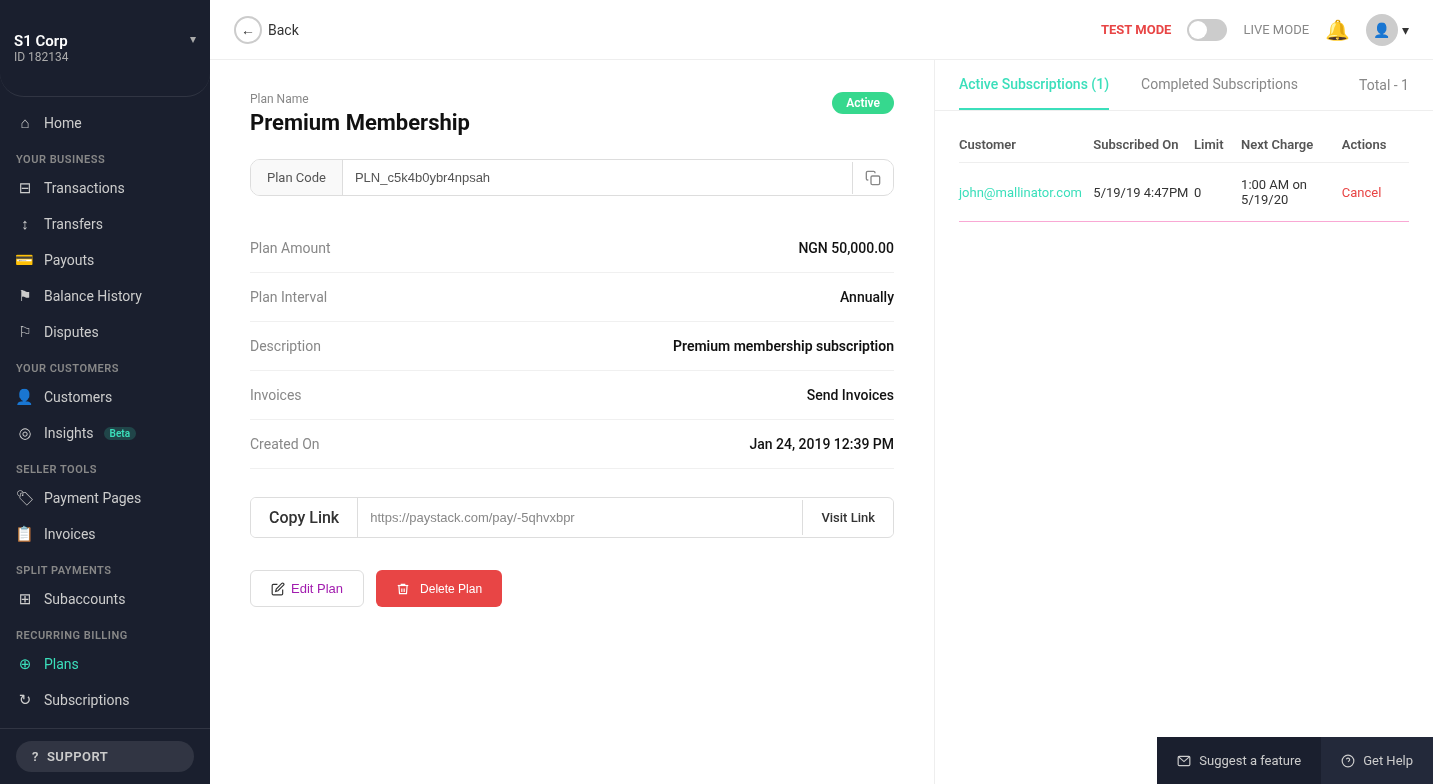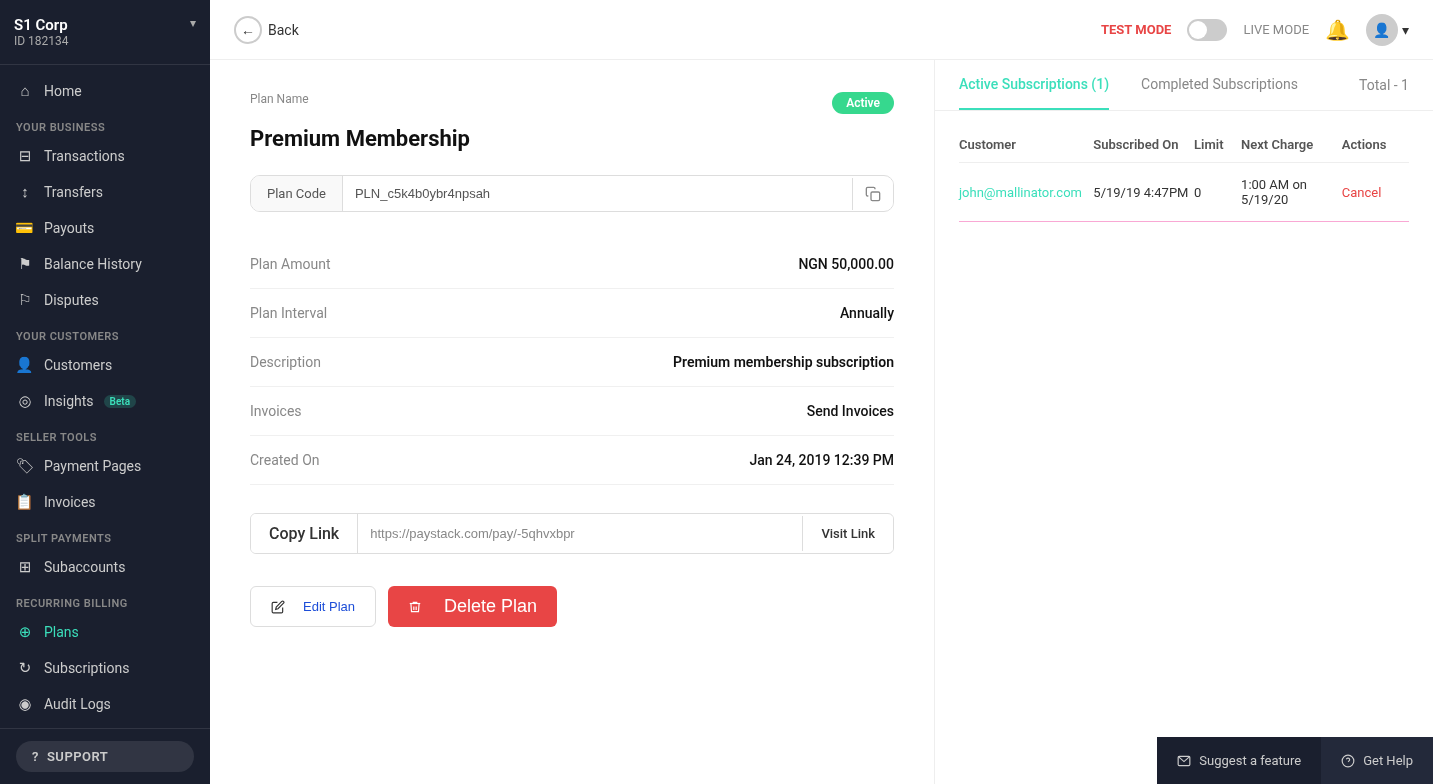--- a/index.html
+++ b/index.html
@@ -1,20 +1,20 @@
 <!DOCTYPE html>
 <html><head>
   <meta charset="utf-8">
   <style>
     * { box-sizing: border-box; margin: 0; padding: 0; }
     body { font-family: -apple-system, BlinkMacSystemFont, 'Segoe UI', Roboto, sans-serif; font-size: 14px; color: #333; display: flex; height: 784px; width: 1433px; overflow: hidden; }
 
     
     .sidebar { width: 210px; background: #1a1f2e; color: #fff; display: flex; flex-direction: column; height: 100%; flex-shrink: 0; }
-    .sidebar-header { padding: 16px 14px; display: flex; align-items: flex-start; justify-content: space-between; border-bottom: 1px solid rgba(255,255,255,0.1); }
+    .sidebar-header { padding: 32px 14px; display: flex; align-items: flex-start; justify-content: space-between; border-bottom: 1px solid rgba(255,255,255,0.1); border-radius: 24px; }
     .sidebar-company { display: flex; flex-direction: column; }
     .sidebar-company-name { font-weight: 600; font-size: 15px; }
     .sidebar-company-id { font-size: 12px; color: #aaa; }
     .sidebar-chevron { color: #aaa; font-size: 12px; }
     .sidebar-nav { flex: 1; overflow-y: auto; padding: 8px 0; }
     .nav-item { display: flex; align-items: center; gap: 10px; padding: 9px 16px; cursor: pointer; color: #ccc; font-size: 14px; text-decoration: none; }
     .nav-item.active { color: #3bdfbb; }
     .nav-section-label { padding: 12px 16px 4px; font-size: 11px; color: #888; font-weight: 600; letter-spacing: 0.5px; text-transform: uppercase; }
     .nav-icon { width: 18px; height: 18px; display: flex; align-items: center; justify-content: center; flex-shrink: 0; font-size: 15px; }
     .beta-badge { background: rgba(59,223,187,0.2); color: #3bdfbb; font-size: 10px; padding: 1px 6px; border-radius: 10px; font-weight: 600; }
@@ -37,43 +37,43 @@
     .bell-icon { font-size: 20px; color: #888; cursor: pointer; }
     .avatar-btn { display: flex; align-items: center; gap: 4px; cursor: pointer; }
     .avatar-circle { width: 32px; height: 32px; border-radius: 50%; background: #ccc; display: flex; align-items: center; justify-content: center; font-size: 14px; }
 
     
     .content { display: flex; flex: 1; overflow: hidden; }
 
     
     .left-panel { width: 725px; border-right: 1px solid #eee; padding: 32px 40px; overflow-y: auto; flex-shrink: 0; }
     .plan-header { display: flex; align-items: flex-start; justify-content: space-between; margin-bottom: 24px; }
-    .plan-name-label { font-size: 12px; color: #888; margin-bottom: 20px; }
+    .plan-name-label { font-size: 12px; color: #888; margin-bottom: 4px; }
     .plan-title { font-size: 22px; font-weight: 700; color: #111; }
     .active-badge { background: #36d88e; color: #fff; font-size: 12px; font-weight: 600; padding: 4px 14px; border-radius: 12px; }
 
     .plan-code-row { display: flex; align-items: center; gap: 0; margin-bottom: 28px; border: 1px solid #ddd; border-radius: 10px; overflow: hidden; }
     .plan-code-label { padding: 10px 16px; background: #f9f9f9; color: #555; font-size: 13px; border-right: 1px solid #ddd; white-space: nowrap; }
     .plan-code-input { flex: 1; padding: 10px 12px; border: none; outline: none; font-size: 13px; color: #555; background: #fff; }
     .copy-icon-btn { padding: 8px 12px; border-left: 1px solid #ddd; background: #fff; cursor: pointer; display: flex; align-items: center; }
 
     .plan-details { margin-bottom: 28px; }
     .detail-row { display: flex; align-items: flex-start; padding: 16px 0; border-bottom: 1px solid #f0f0f0; }
     .detail-label { width: 200px; color: #888; font-size: 14px; flex-shrink: 0; }
     .detail-value { font-size: 14px; color: #111; font-weight: 500; text-align: right; flex: 1; }
     .detail-value.description { font-weight: 600; }
 
     .link-row { display: flex; align-items: center; border: 1px solid #ddd; border-radius: 6px; overflow: hidden; margin-bottom: 32px; }
     .copy-link-btn { padding: 10px 18px; background: #fff; color: #333; font-size: 16px; border-right: 1px solid #ddd; cursor: pointer; font-weight: 500; white-space: nowrap; }
     .link-input { flex: 1; padding: 10px 12px; border: none; outline: none; font-size: 13px; color: #888; background: #fff; }
     .visit-link-btn { padding: 10px 18px; background: #fff; color: #333; font-size: 13px; border-left: 1px solid #ddd; cursor: pointer; font-weight: 500; white-space: nowrap; }
 
     .action-buttons { display: flex; gap: 12px; }
-    .edit-btn { display: flex; align-items: center; gap: 18px; padding: 10px 20px; border: 1px solid #ddd; border-radius: 6px; background: #fff; cursor: pointer; font-size: 13px; color: #1d4ed8; }
-    .delete-btn { display: flex; align-items: center; gap: 22px; padding: 10px 20px; border: none; border-radius: 6px; background: #e84545; cursor: pointer; font-size: 18px; color: #fff; font-weight: 500; }
+    .edit-btn { display: flex; align-items: center; gap: 6px; padding: 10px 20px; border: 1px solid #ddd; border-radius: 6px; background: #fff; cursor: pointer; font-size: 13px; color: #a21caf; }
+    .delete-btn { display: flex; align-items: center; gap: 10px; padding: 10px 20px; border: none; border-radius: 6px; background: #e84545; cursor: pointer; font-size: 12px; color: #fff; font-weight: 500; }
 
     
     .right-panel { flex: 1; display: flex; flex-direction: column; overflow: hidden; }
     .tabs-bar { display: flex; align-items: center; border-bottom: 1px solid #eee; padding: 0 24px; flex-shrink: 0; }
     .tab { padding: 16px 0; margin-right: 32px; font-size: 14px; color: #888; cursor: pointer; border-bottom: 2px solid transparent; white-space: nowrap; }
     .tab.active { color: #3bdfbb; border-bottom-color: #3bdfbb; font-weight: 500; }
     .tab-total { margin-left: auto; font-size: 14px; color: #888; padding: 16px 0; }
 
     .subscriptions-table { flex: 1; overflow-y: auto; padding: 16px 24px; }
     .table-header { display: grid; grid-template-columns: 2fr 1.5fr 0.7fr 1.5fr 1fr; padding: 10px 0; border-bottom: 1px solid #eee; }

